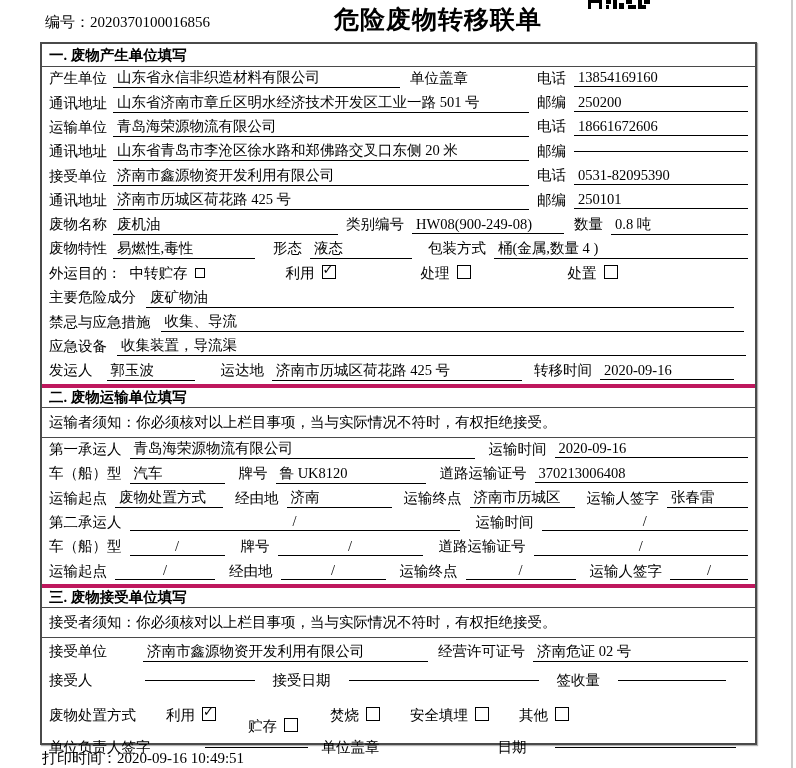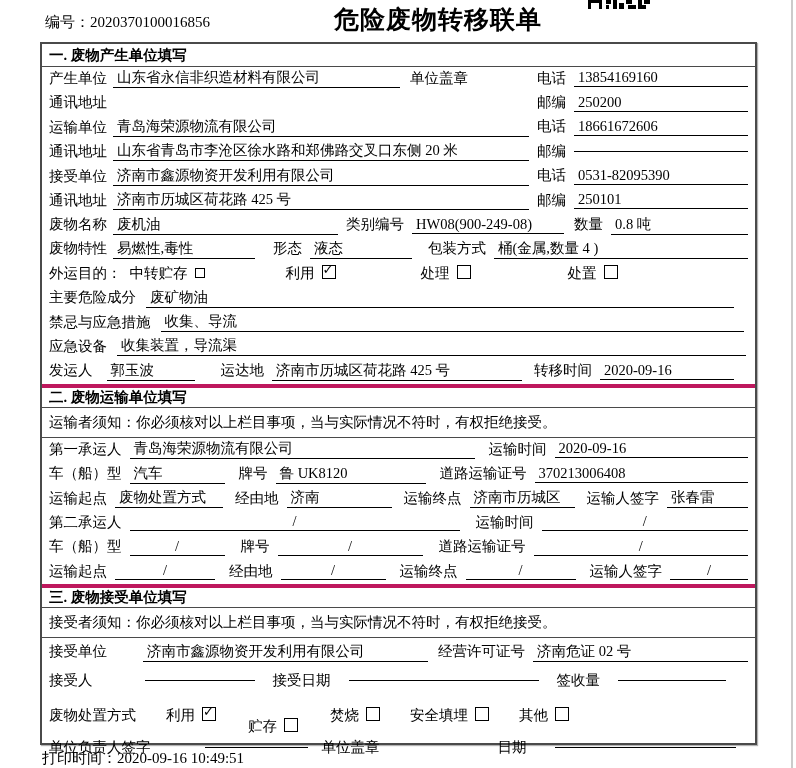--- a/index.html
+++ b/index.html
@@ -80,20 +80,21 @@
       <span class="u" style="width:287px;margin-left:6px;">山东省永信非织造材料有限公司</span>
       <span class="l" style="margin-left:10px;">单位盖章</span>
     </div>
     <span class="l">电话</span>
     <span class="u fill" style="margin-left:8px;">13854169160</span>
   </div>
 
   <div class="row">
     <div class="lg">
       <span class="l">通讯地址</span>
+      <span class="u gflex">山东省济南市章丘区明水经济技术开发区工业一路 501 号</span>
     </div>
     <span class="l">邮编</span>
     <span class="u fill" style="margin-left:8px;">250200</span>
   </div>
 
   <div class="row">
     <div class="lg">
       <span class="l">运输单位</span>
       <span class="u gflex">青岛海荣源物流有限公司</span>
     </div>

